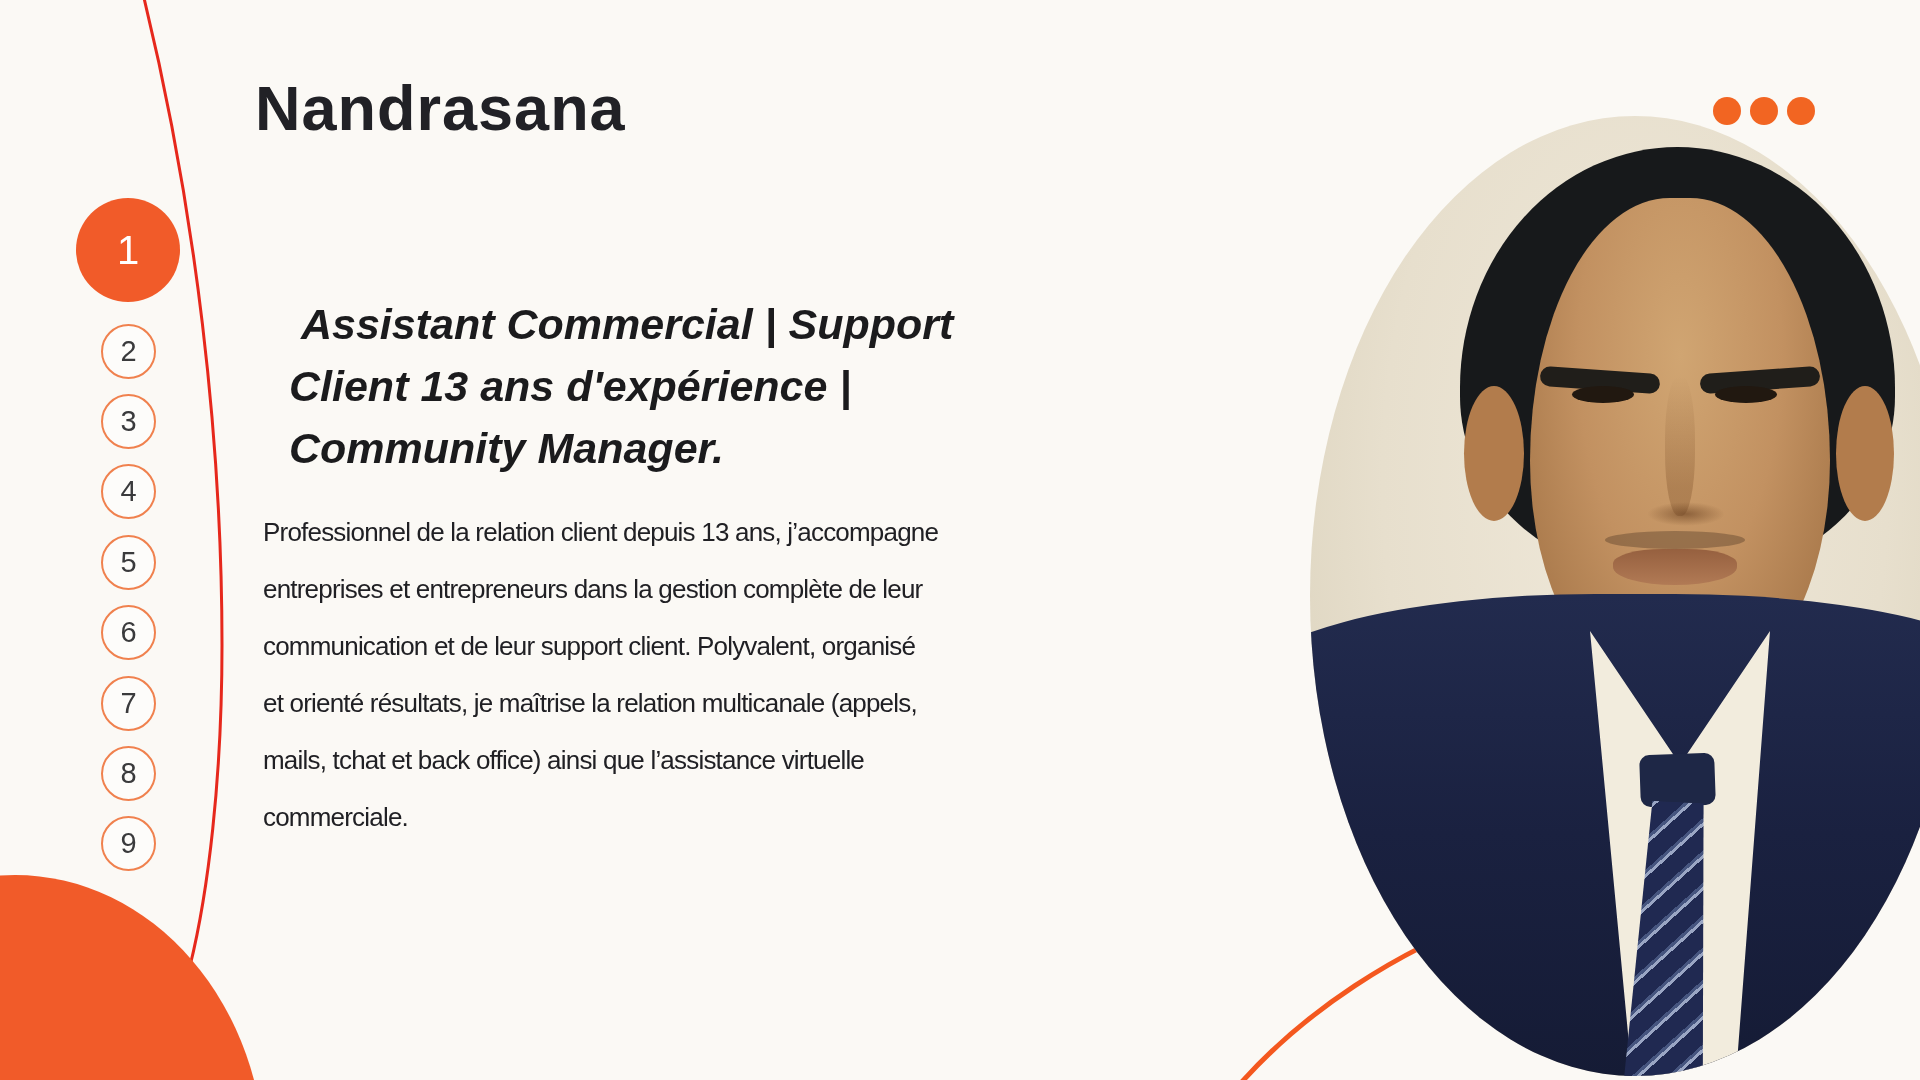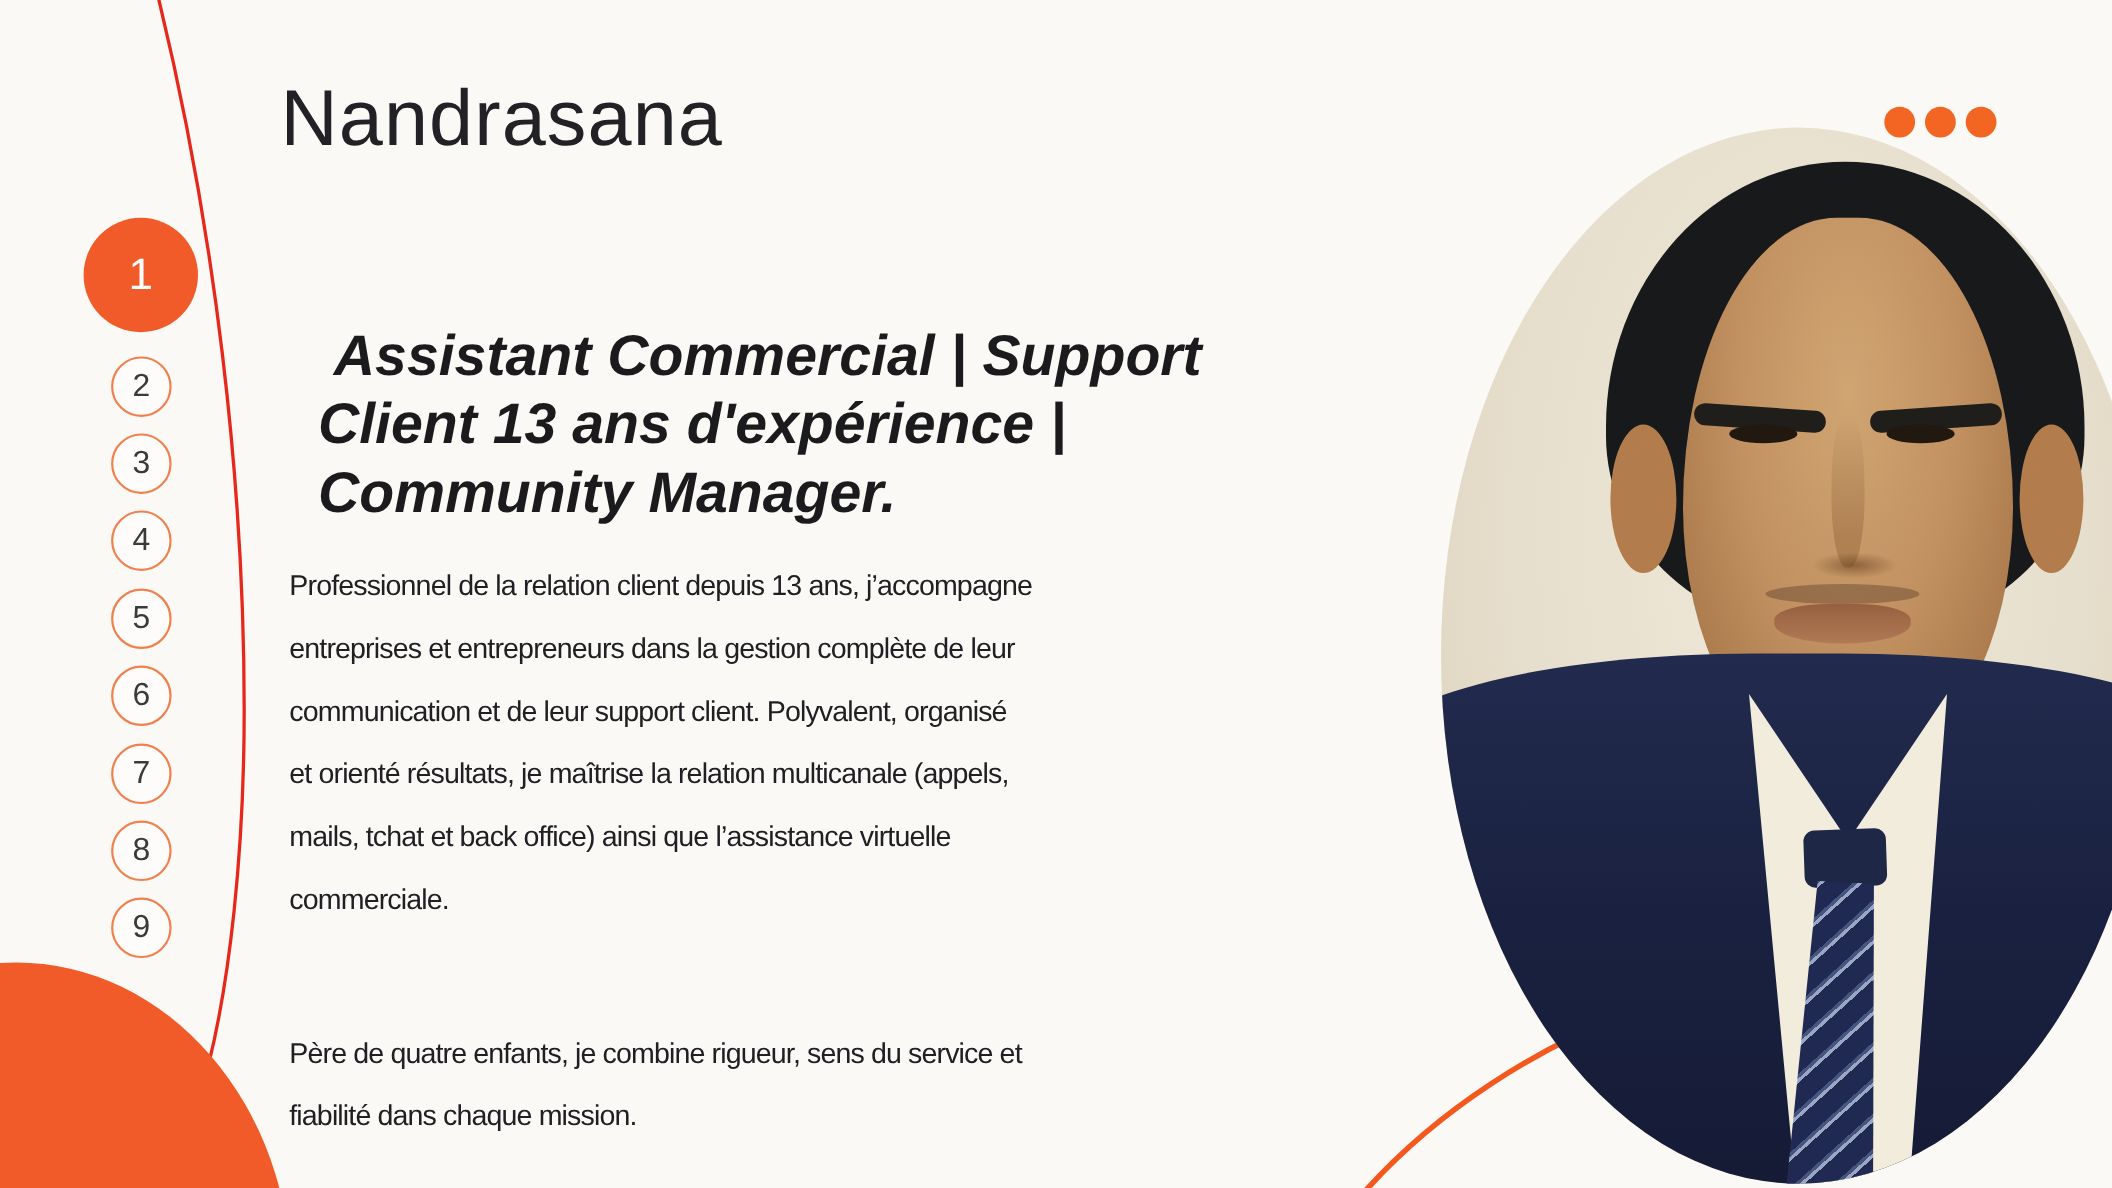--- a/index.html
+++ b/index.html
@@ -19,26 +19,26 @@
   .page-circle.active{left:76px;top:198px;width:104px;height:104px;background:#f15b29;
     color:#ffffff;font-size:40px;font-weight:400;}
   .page-circle.idle{width:55px;height:55px;left:101px;background:#fdfcfa;
     border:2px solid #f0814e;color:#3a3a3c;font-size:29px;font-weight:400;}
 
   
   .dots{position:absolute;left:1713px;top:97px;width:110px;height:28px;z-index:4;display:flex;gap:9px;}
   .dot{width:28px;height:28px;border-radius:50%;background:#f26522;}
 
   
-  .title{position:absolute;left:255px;top:58px;z-index:5;color:#212126;font-weight:400;
-    font-size:72px;line-height:100px;white-space:nowrap;}
+  .title{position:absolute;left:255px;top:58px;z-index:5;color:#212126;font-weight:700;
+    font-size:63px;line-height:100px;white-space:nowrap;}
   .title .l1{letter-spacing:1px;}
   .title .l2{letter-spacing:6px;}
   .subtitle{position:absolute;left:289px;top:293px;z-index:5;color:#1b1b1d;
-    font-size:52px;line-height:62px;font-style:italic;font-weight:700;white-space:pre-wrap;}
+    font-size:43px;line-height:62px;font-style:italic;font-weight:700;white-space:pre-wrap;}
 
   
   .para{position:absolute;left:263px;z-index:5;color:#202024;font-size:26px;line-height:57px;
     letter-spacing:-0.8px;white-space:pre-wrap;}
   .para.p1{top:504px;}
   .para.p2{top:929px;}
 
   
   .photo{position:absolute;left:1310px;top:116px;width:650px;height:960px;border-radius:50%;
     overflow:hidden;z-index:3;
@@ -129,22 +129,20 @@
   <div class="subtitle"> Assistant Commercial | Support
 Client 13 ans d'expérience |
 Community Manager.</div>
 
   <div class="para p1">Professionnel de la relation client depuis 13 ans, j’accompagne
 entreprises et entrepreneurs dans la gestion complète de leur
 communication et de leur support client. Polyvalent, organisé
 et orienté résultats, je maîtrise la relation multicanale (appels,
 mails, tchat et back office) ainsi que l’assistance virtuelle
 commerciale.</div>
-  <div class="para p2">Père de quatre enfants, je combine rigueur, sens du service et
-fiabilité dans chaque mission.</div>
 
   <div class="dots">
     <span class="dot"></span>
     <span class="dot"></span>
     <span class="dot"></span>
   </div>
 
   <div class="photo" title="ID portrait of a man with short black hair and goatee, wearing a dark navy suit, white shirt and striped tie">
     <div class="ph-hair"></div>
     <div class="ph-ear left"></div>

